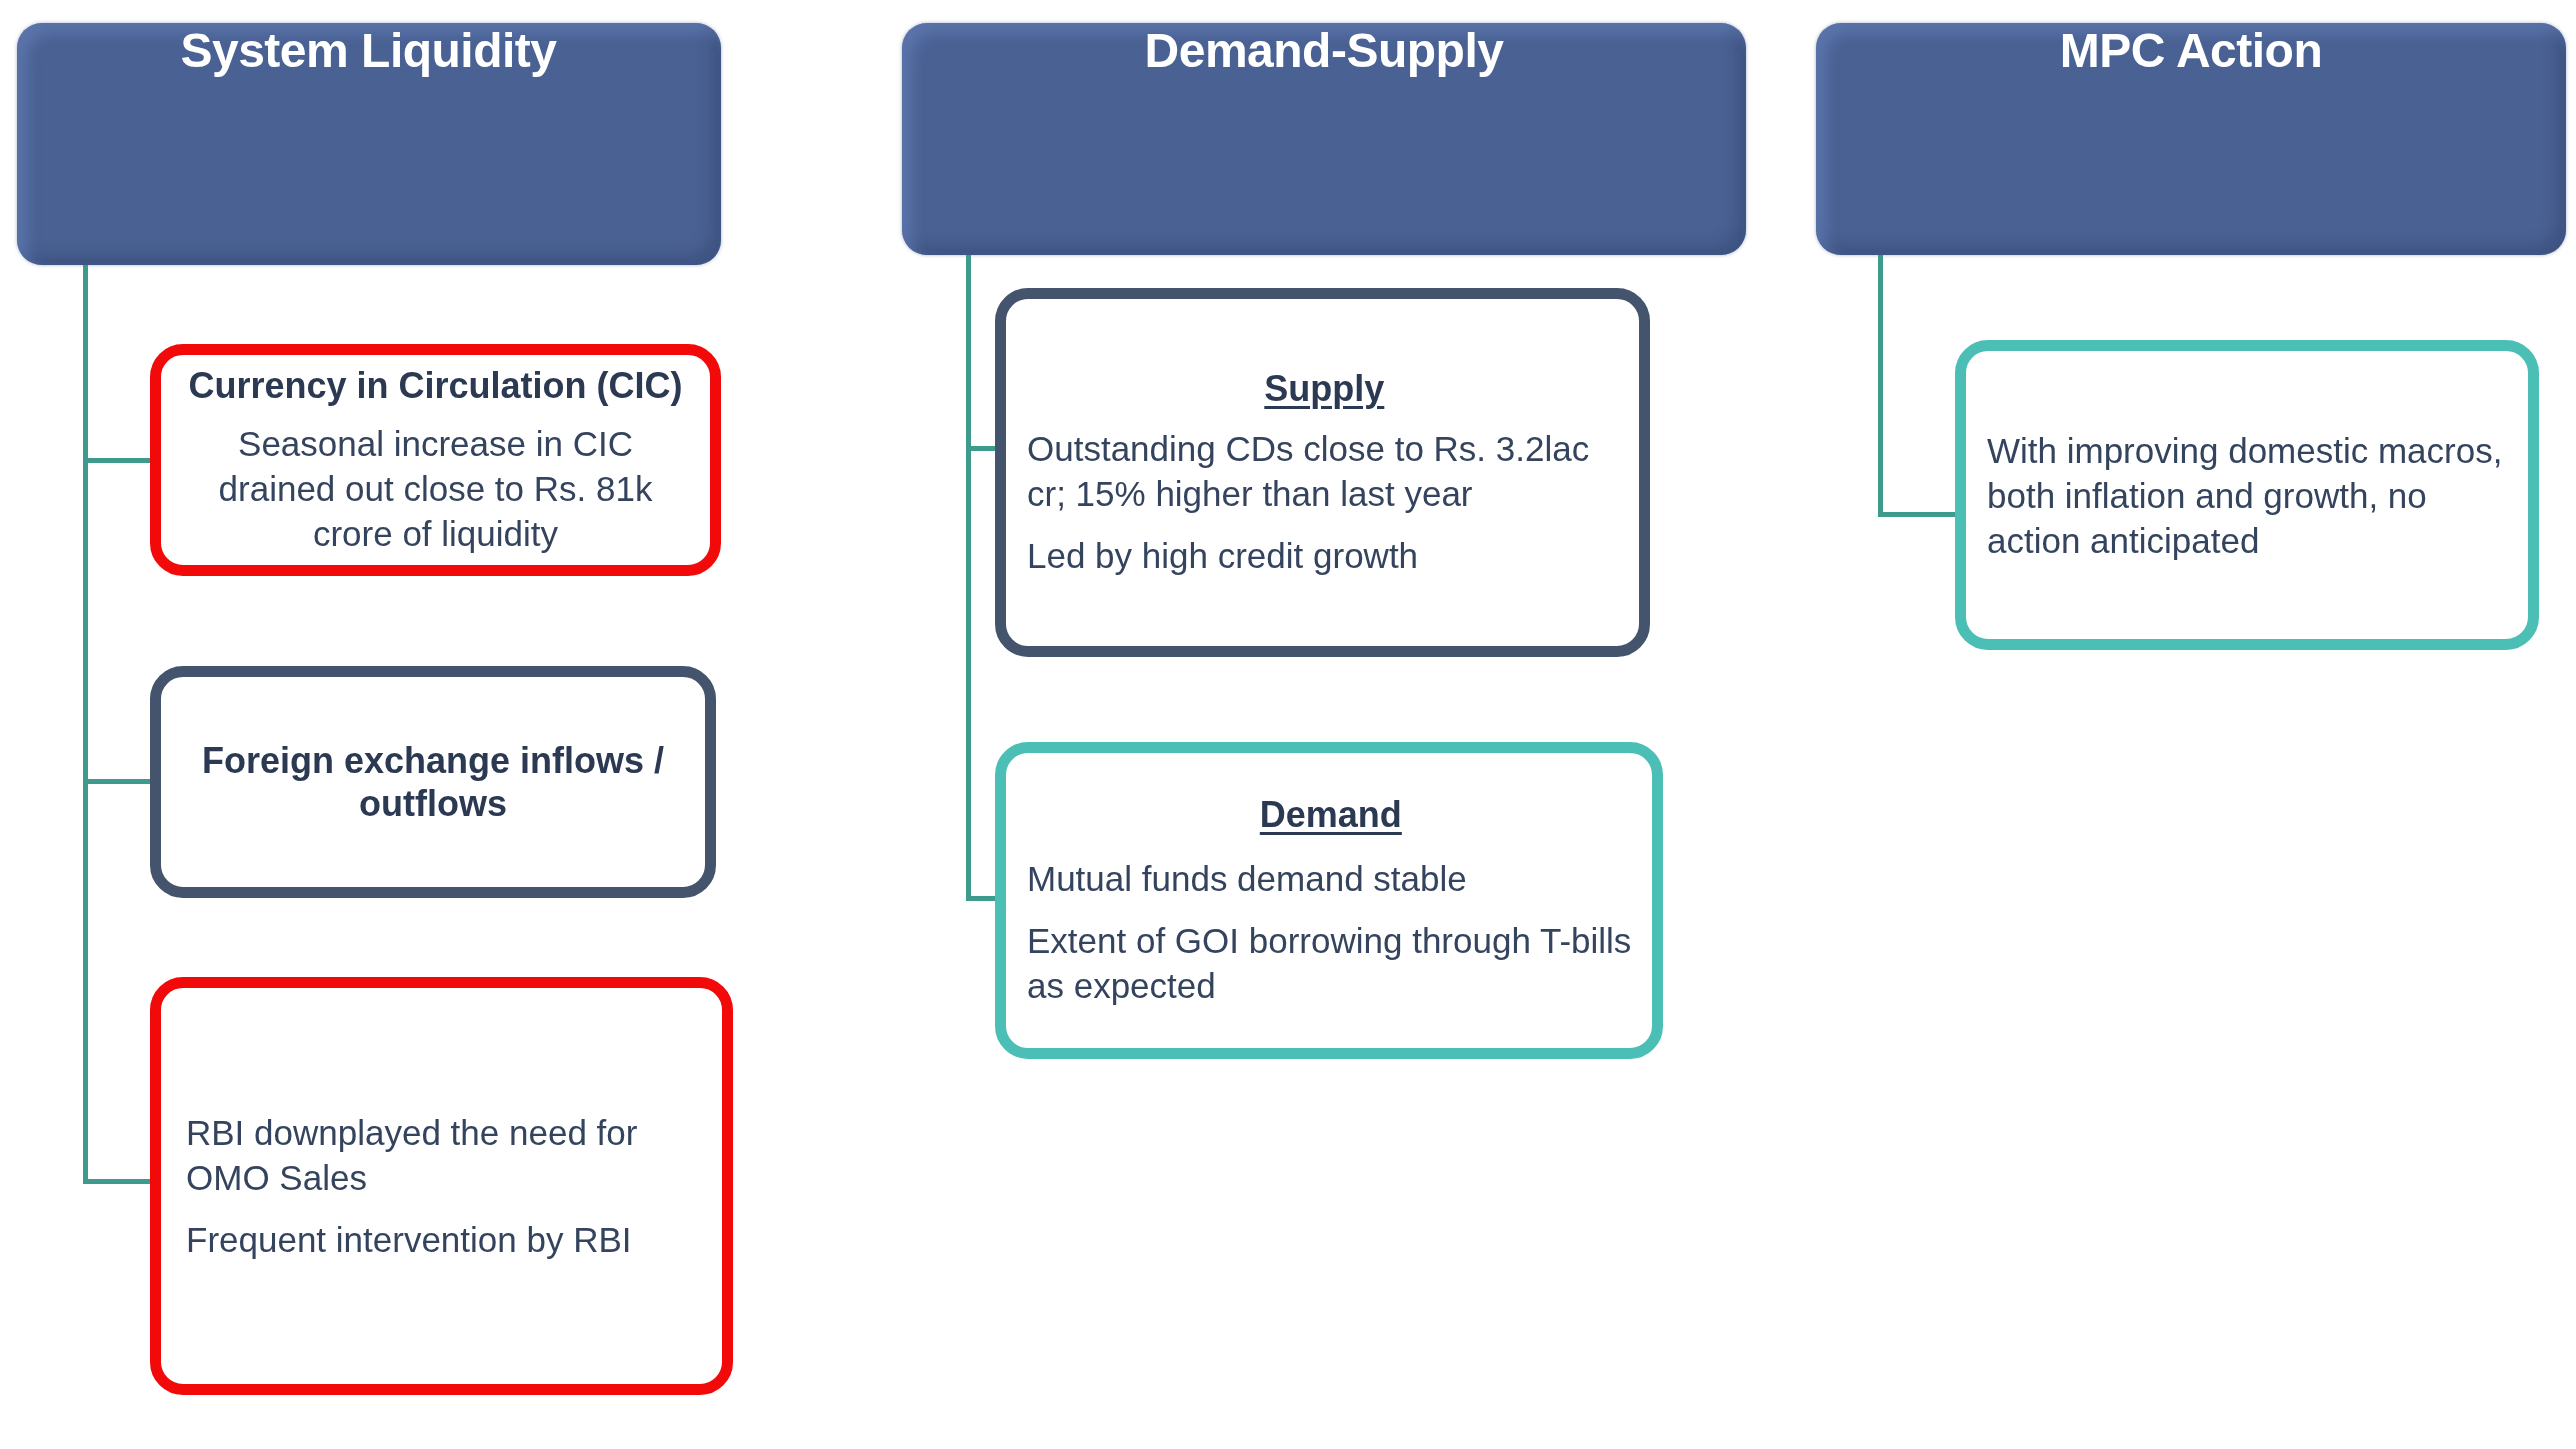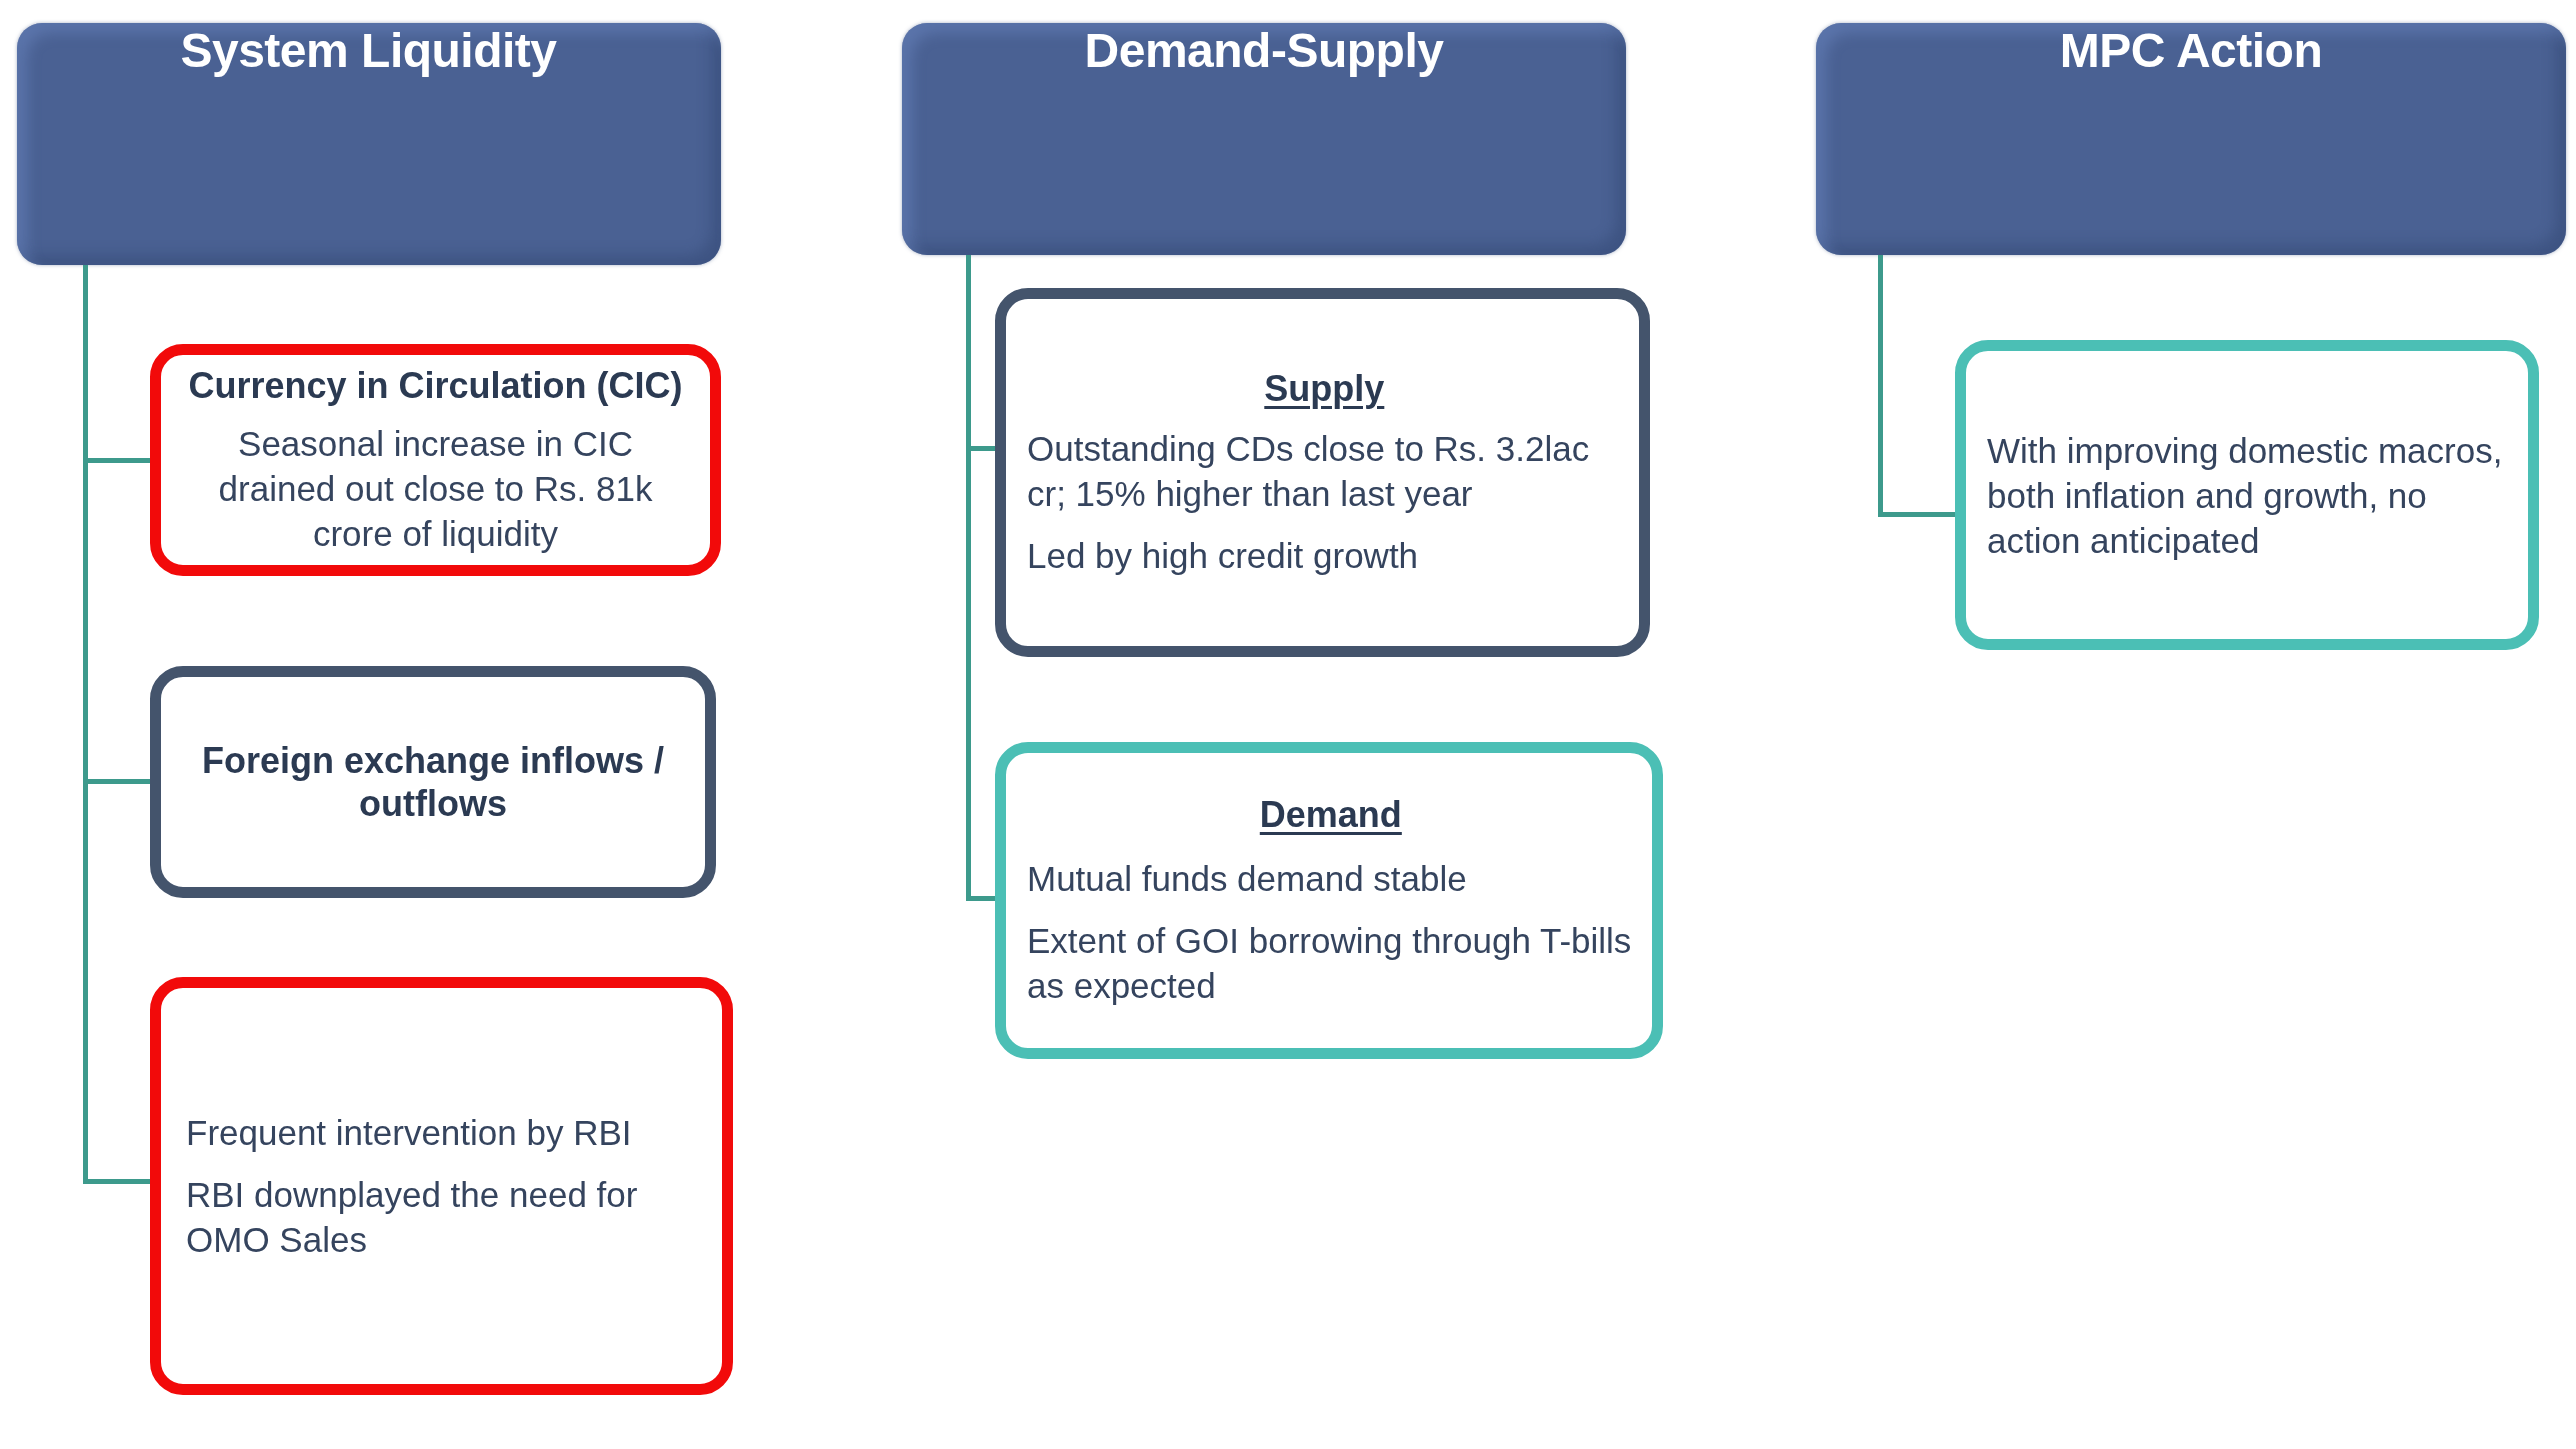--- a/index.html
+++ b/index.html
@@ -85,25 +85,25 @@
 <div class="box red" style="left:150px; top:344px; width:571px; height:232px; padding:9.7px 21px;">
   <div class="box-title">Currency in Circulation (CIC)</div>
   <div class="para center">Seasonal increase in CIC drained out close to Rs. 81k crore of liquidity</div>
 </div>
 
 <div class="box slate" style="left:150px; top:666px; width:566px; height:232px; padding:9.7px 29px;">
   <div class="box-title">Foreign exchange inflows / outflows</div>
 </div>
 
 <div class="box red" style="left:150px; top:977px; width:583px; height:418px; padding:19.4px 19.4px 19.4px 25px;">
+  <div class="para">RBI downplayed the need for OMO Sales</div>
   <div class="para">Frequent intervention by RBI</div>
-  <div class="para">RBI downplayed the need for OMO Sales</div>
 </div>
 
-<div class="header" style="left:902px; top:23px; width:724px; height:232px;">
+<div class="header" style="left:902px; top:23px; width:844px; height:232px;">
   <span class="header-title">Demand-Supply</span>
 </div>
 
 <div class="line" style="left:966px; top:255px; width:4.8px; height:645px;"></div>
 <div class="line" style="left:966px; top:446px; width:31px; height:4.8px;"></div>
 <div class="line" style="left:966px; top:896px; width:31px; height:4.8px;"></div>
 
 <div class="box slate" style="left:995px; top:288px; width:655px; height:369px; padding:13.5px 17.4px 13.5px 21px;">
   <div class="box-title underline" style="margin-bottom:15.5px;">Supply</div>
   <div class="para" style="margin-top:0;">Outstanding CDs close to Rs. 3.2lac cr; 15% higher than last year</div>

